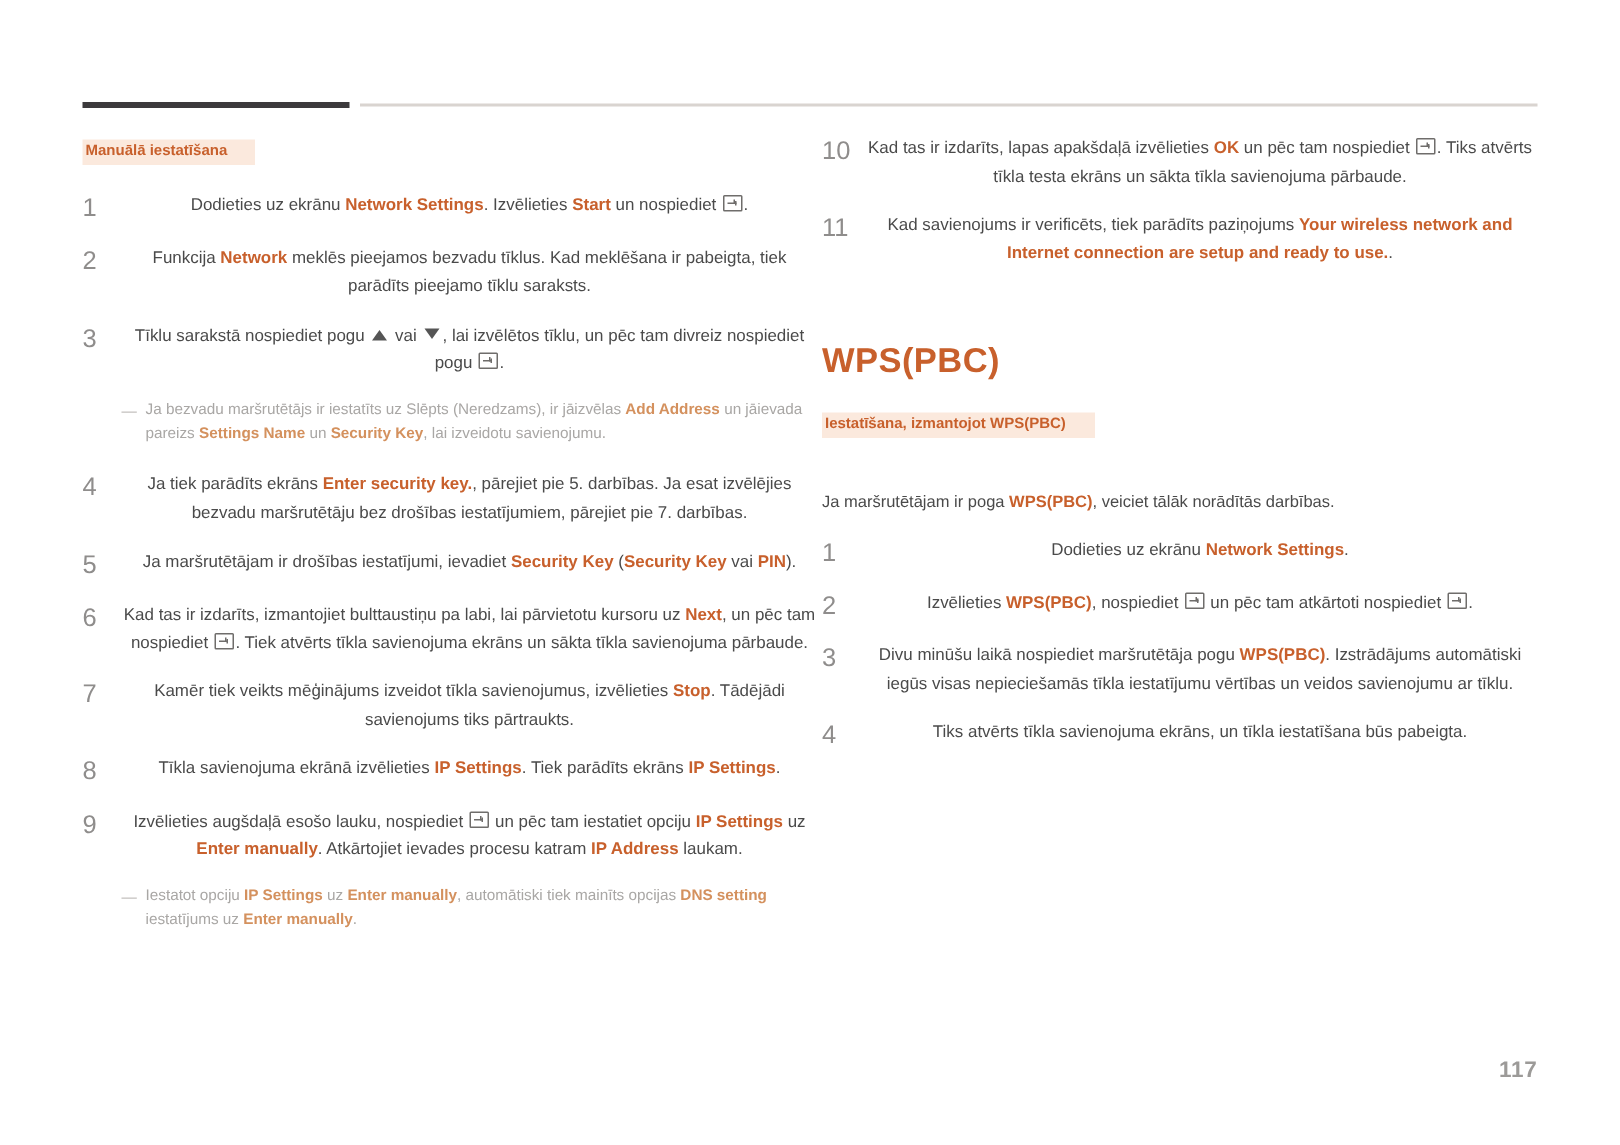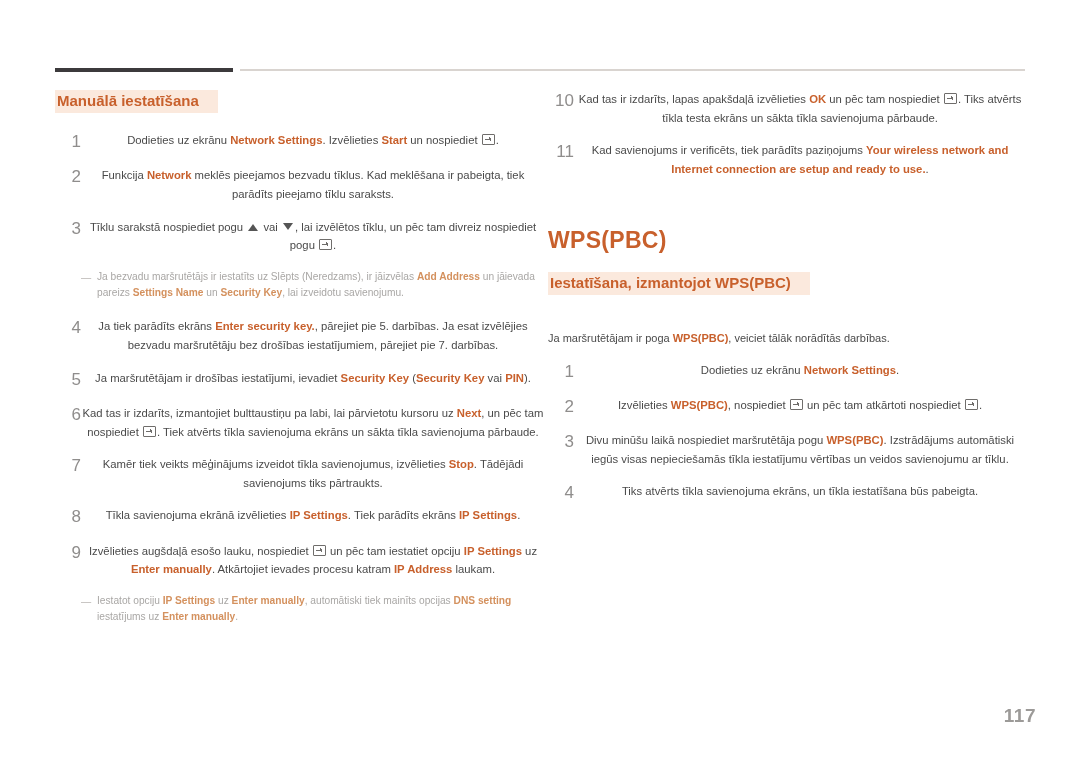--- a/index.html
+++ b/index.html
@@ -44,21 +44,21 @@
     top: 90px;
     width: 490px;
   }
   .col-right {
     position: absolute;
     left: 548px;
     top: 90px;
     width: 478px;
   }
   h2.section-title {
-    font-size: 15px;
+    font-size: 10px;
     font-weight: bold;
     color: #c8602c;
     margin: 0 0 18px 0;
     display: inline-block;
     background: #fbe9dd;
     padding: 2px 19px 3px 2px;
     line-height: 1.2;
   }
   h1.big-title {
     font-size: 23px;
@@ -72,21 +72,20 @@
     margin-bottom: 14px;
     line-height: 1.5;
   }
   .step-num {
     flex: 0 0 26px;
     font-size: 17px;
     color: #8f8d8c;
     font-weight: normal;
     line-height: 1.25;
     padding-top: 0px;
-    text-align: right;
   }
   .step-body {
     flex: 1 1 auto;
     font-size: 11.3px;
     color: #4a4a4a;
     line-height: 1.65;
     text-align: center;
   }
   b {
     color: #c8602c;
@@ -149,23 +148,23 @@
   .arrow-down { border-top: 7px solid #555; vertical-align: 1px; }
   .right-intro {
     font-size: 11px;
     color: #4a4a4a;
     line-height: 1.65;
     margin: 16px 0 14px 0;
   }
   .wps-gap { height: 34px; }
   .page-num {
     position: absolute;
-    right: 44px;
+    right: 55px;
     top: 705px;
-    font-size: 19px;
+    font-size: 15px;
     font-weight: bold;
     color: #9c9a98;
     letter-spacing: 0.5px;
   }
 </style>
 </head>
 <body>
 
 <div class="page">
 

